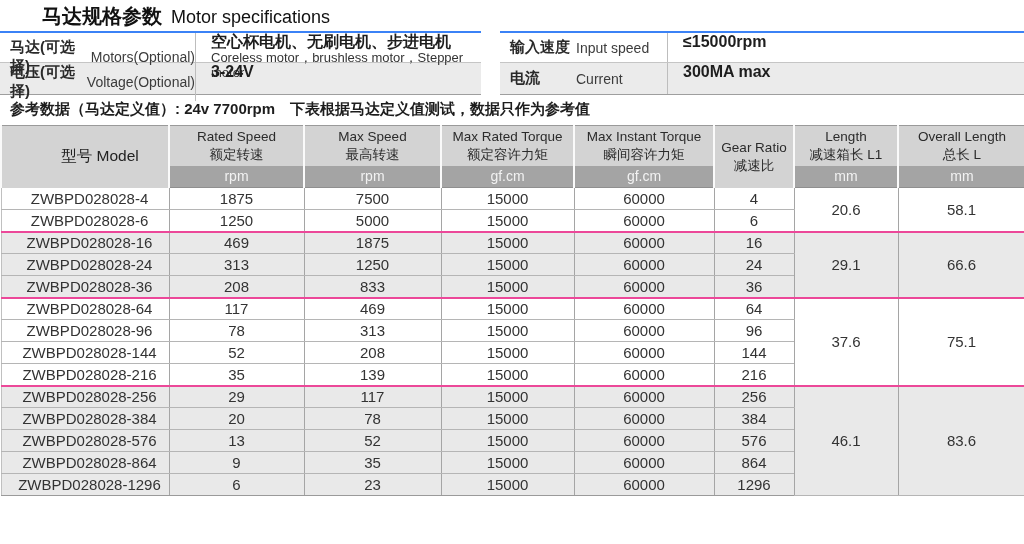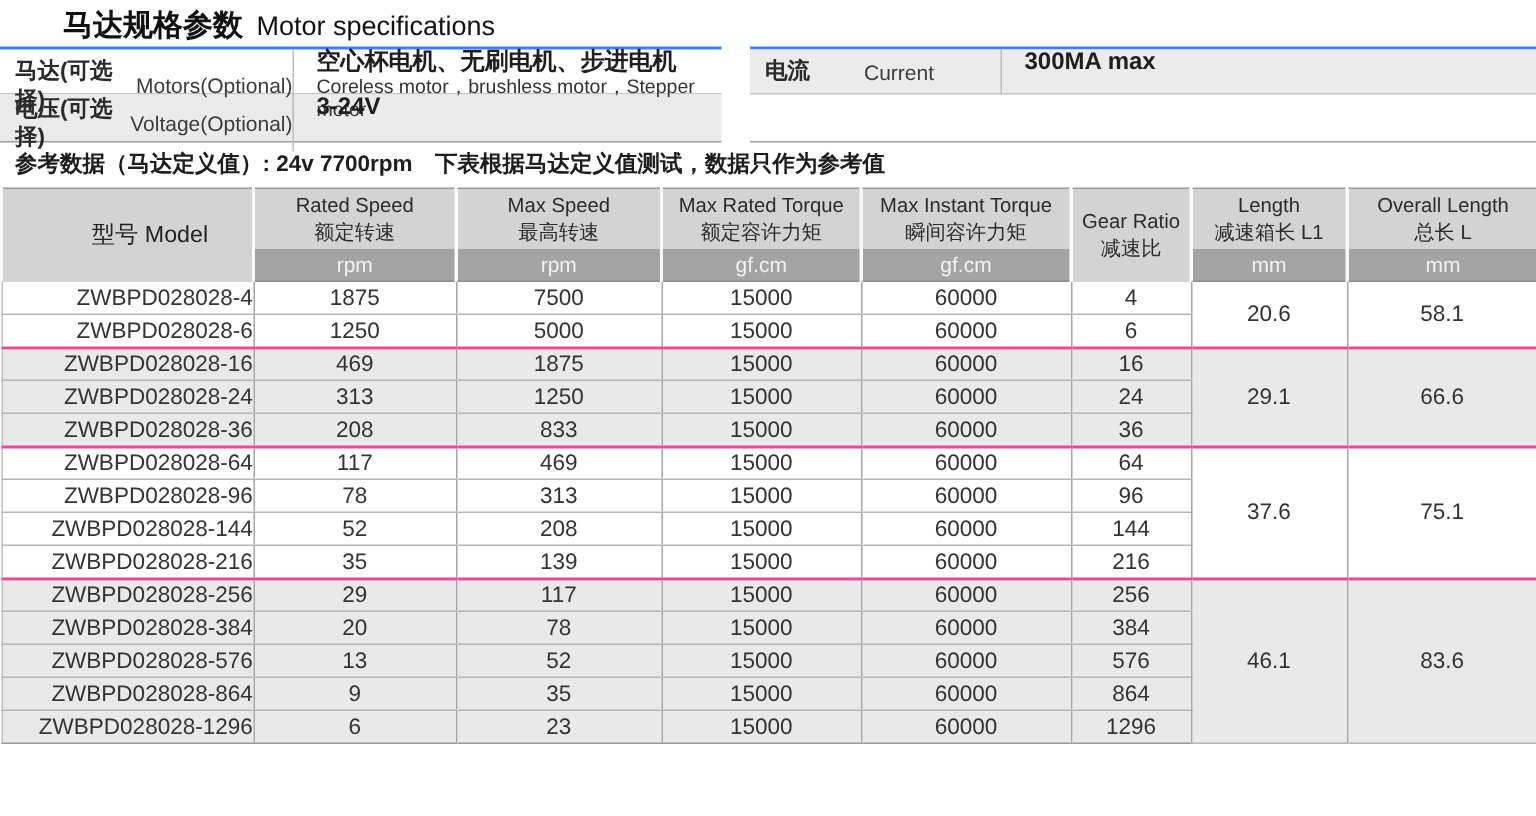--- a/index.html
+++ b/index.html
@@ -44,21 +44,21 @@
   th.model-h { background: #e0e0e0; text-align: left; padding-left: 30px; font-size: 15.5px; color: #222;
                border-left: 1px solid #c0c0c0; vertical-align: middle; margin-top: 16px; }
   th.gear-h { background: #e2e2e2; }
   .h-en { font-size: 13.5px; color: #2b2b2b; line-height: 1.3; }
   .h-zh { font-size: 13.5px; color: #2b2b2b; line-height: 1.3; }
   tr.h-unit th { height: 22px; background: #a4a4a4; color: #f2f2f2; font-size: 14px; text-align: center;
                  border-left: 2px solid #fafafa; border-bottom: 1px solid #8f8f8f; }
 
   tbody td { height: 22px; font-size: 15px; color: #333; text-align: center; vertical-align: middle;
              border-left: 1px solid #a5a5a5; border-bottom: 1px solid #b5b5b5; }
-  tbody td:first-child { text-align: right; padding-left: 9px; border-left: 1px solid #c0c0c0; }
+  tbody td:first-child { text-align: center; padding-left: 9px; border-left: 1px solid #c0c0c0; }
   tbody td:last-child { border-right: 1px solid #b0b0b0; }
   tbody tr.g-white td { background: #ffffff; }
   tbody tr.g-gray td  { background: #e9e9e9; }
   tbody tr.group-start td { border-top: 2px solid #ec4899; }
   tbody tr:last-child td { border-bottom: 1px solid #9a9a9a; }
   td.merged { font-size: 15px; }
 </style>
 </head>
 <body>
 
@@ -84,20 +84,29 @@
         <span class="zh">电压(可选择)</span>
         <span class="en">Voltage(Optional)</span>
       </div>
       <div class="info-value">
         <span class="val">3-24V</span>
       </div>
     </div>
   </div>
 
   <div class="info info-right">
+    <div class="info-row">
+      <div class="info-label">
+        <span class="zh">输入速度</span>
+        <span class="en">Input speed</span>
+      </div>
+      <div class="info-value">
+        <span class="val">≤15000rpm</span>
+      </div>
+    </div>
     <div class="info-row alt">
       <div class="info-label">
         <span class="zh">电流</span>
         <span class="en">Current</span>
       </div>
       <div class="info-value">
         <span class="val">300MA max</span>
       </div>
     </div>
   </div>

